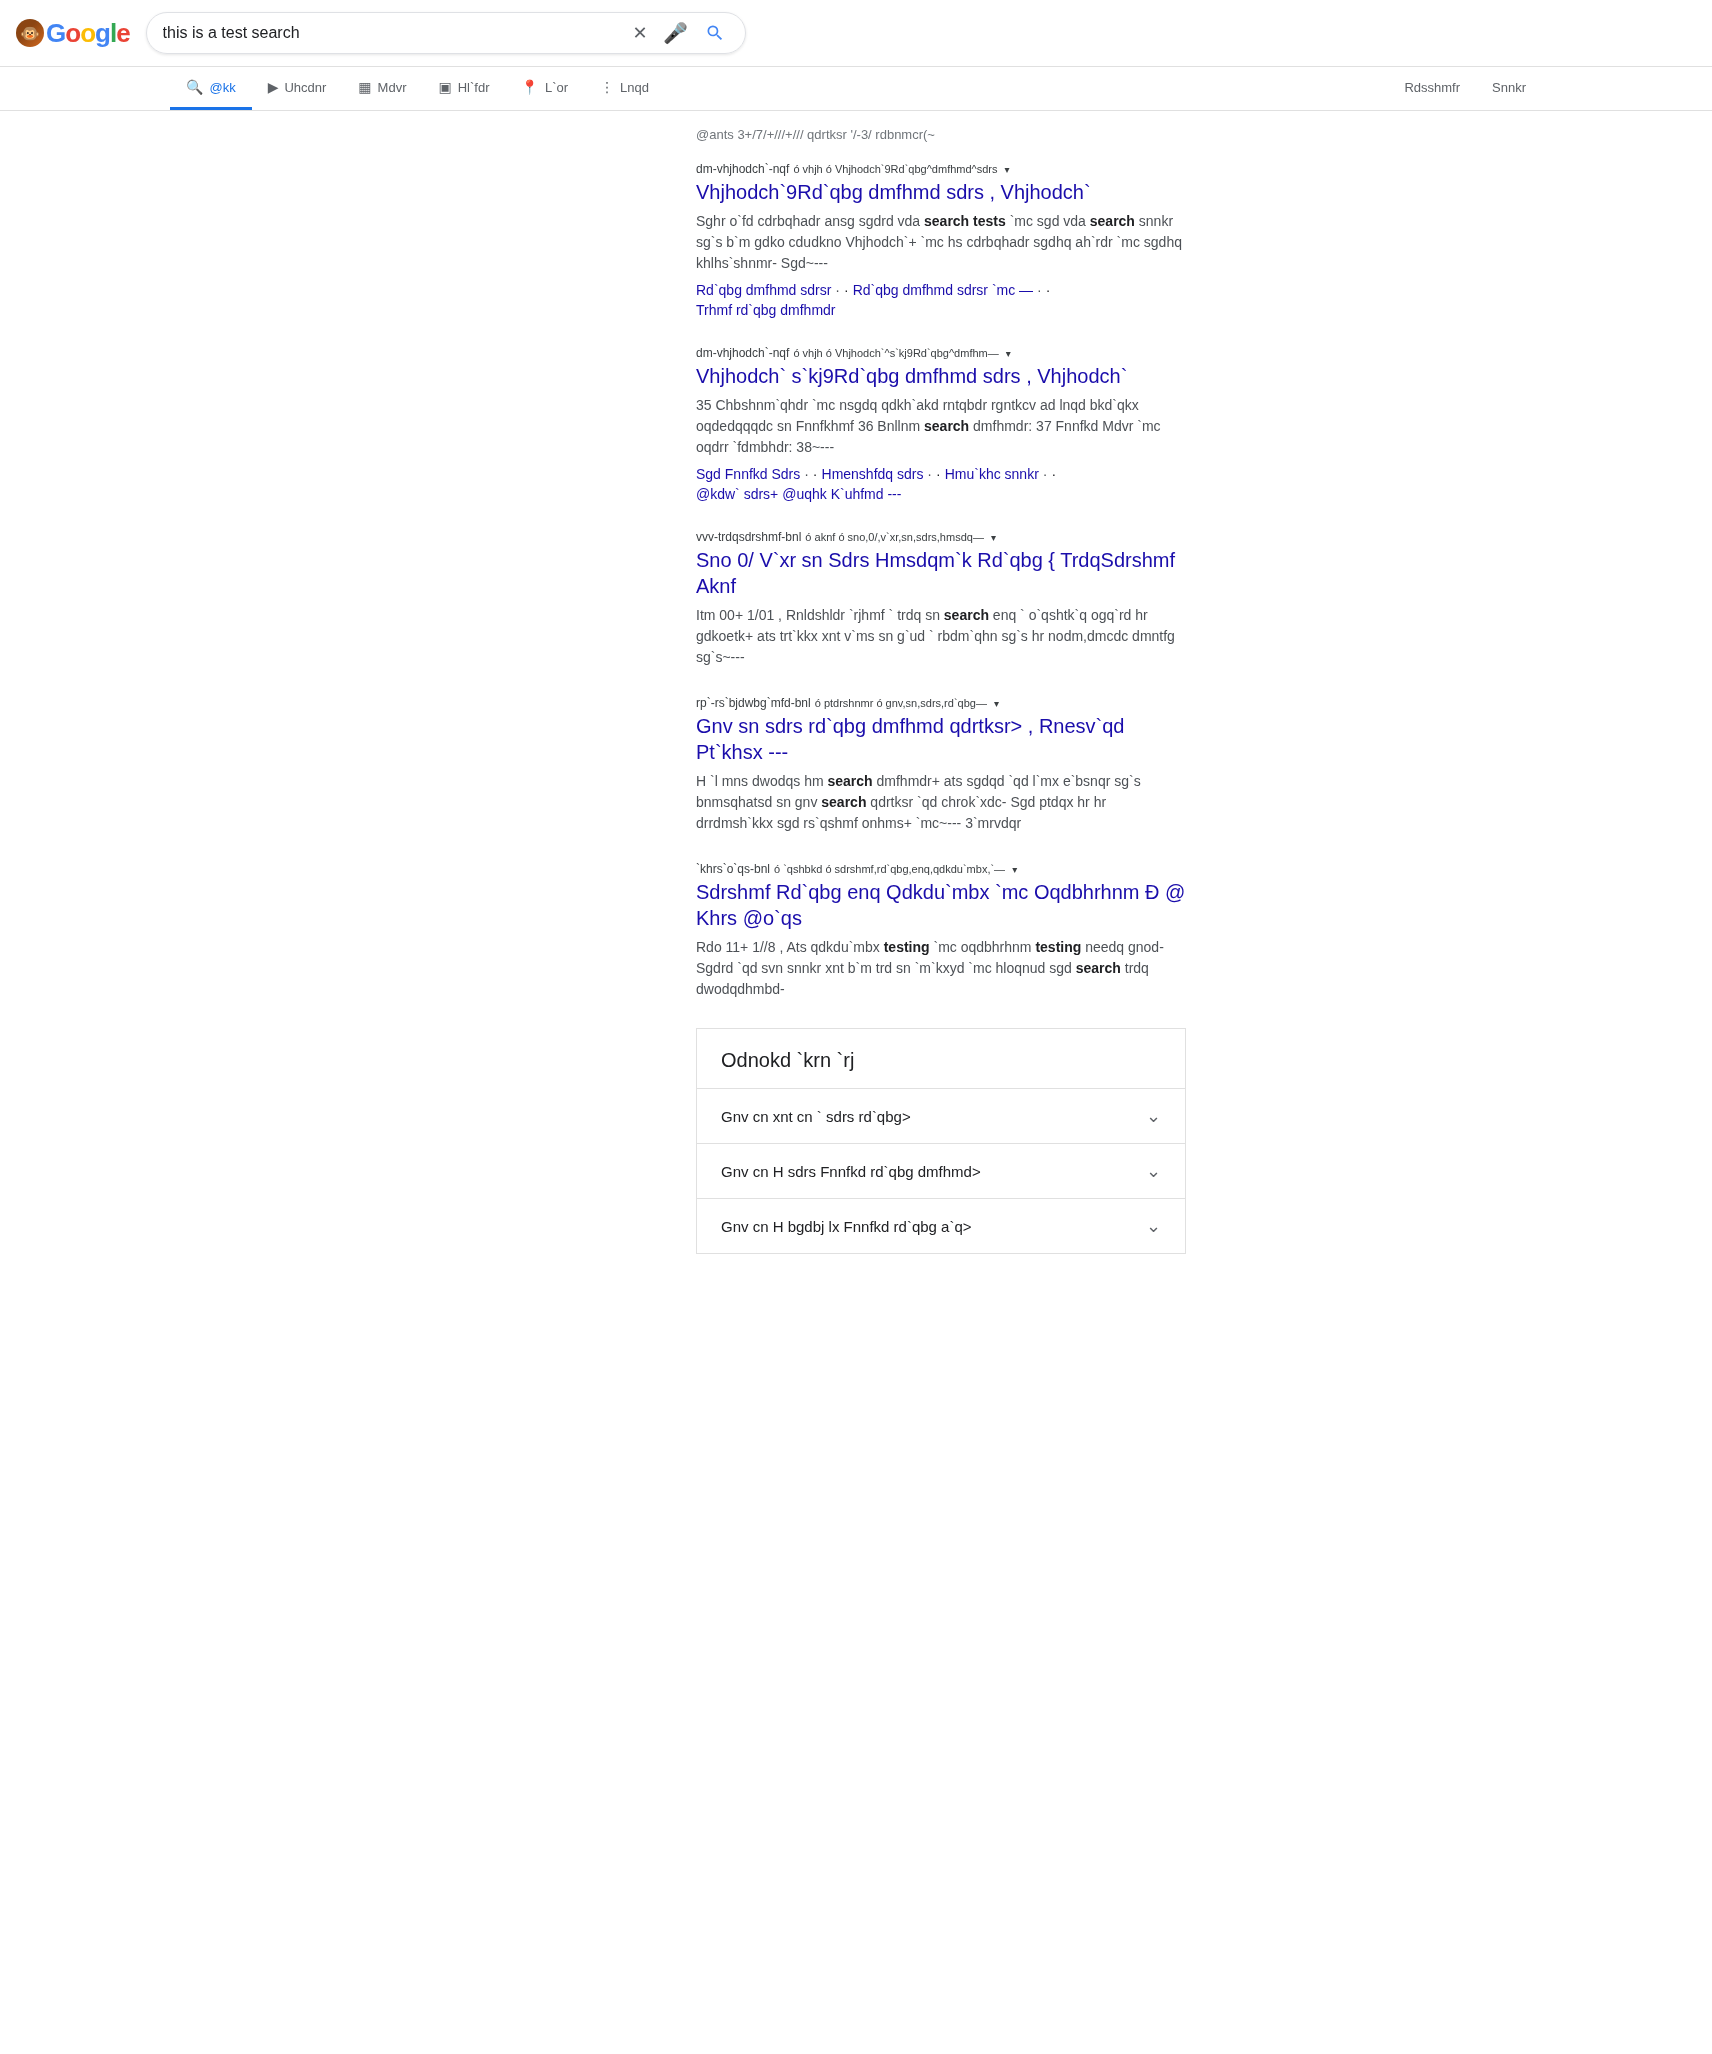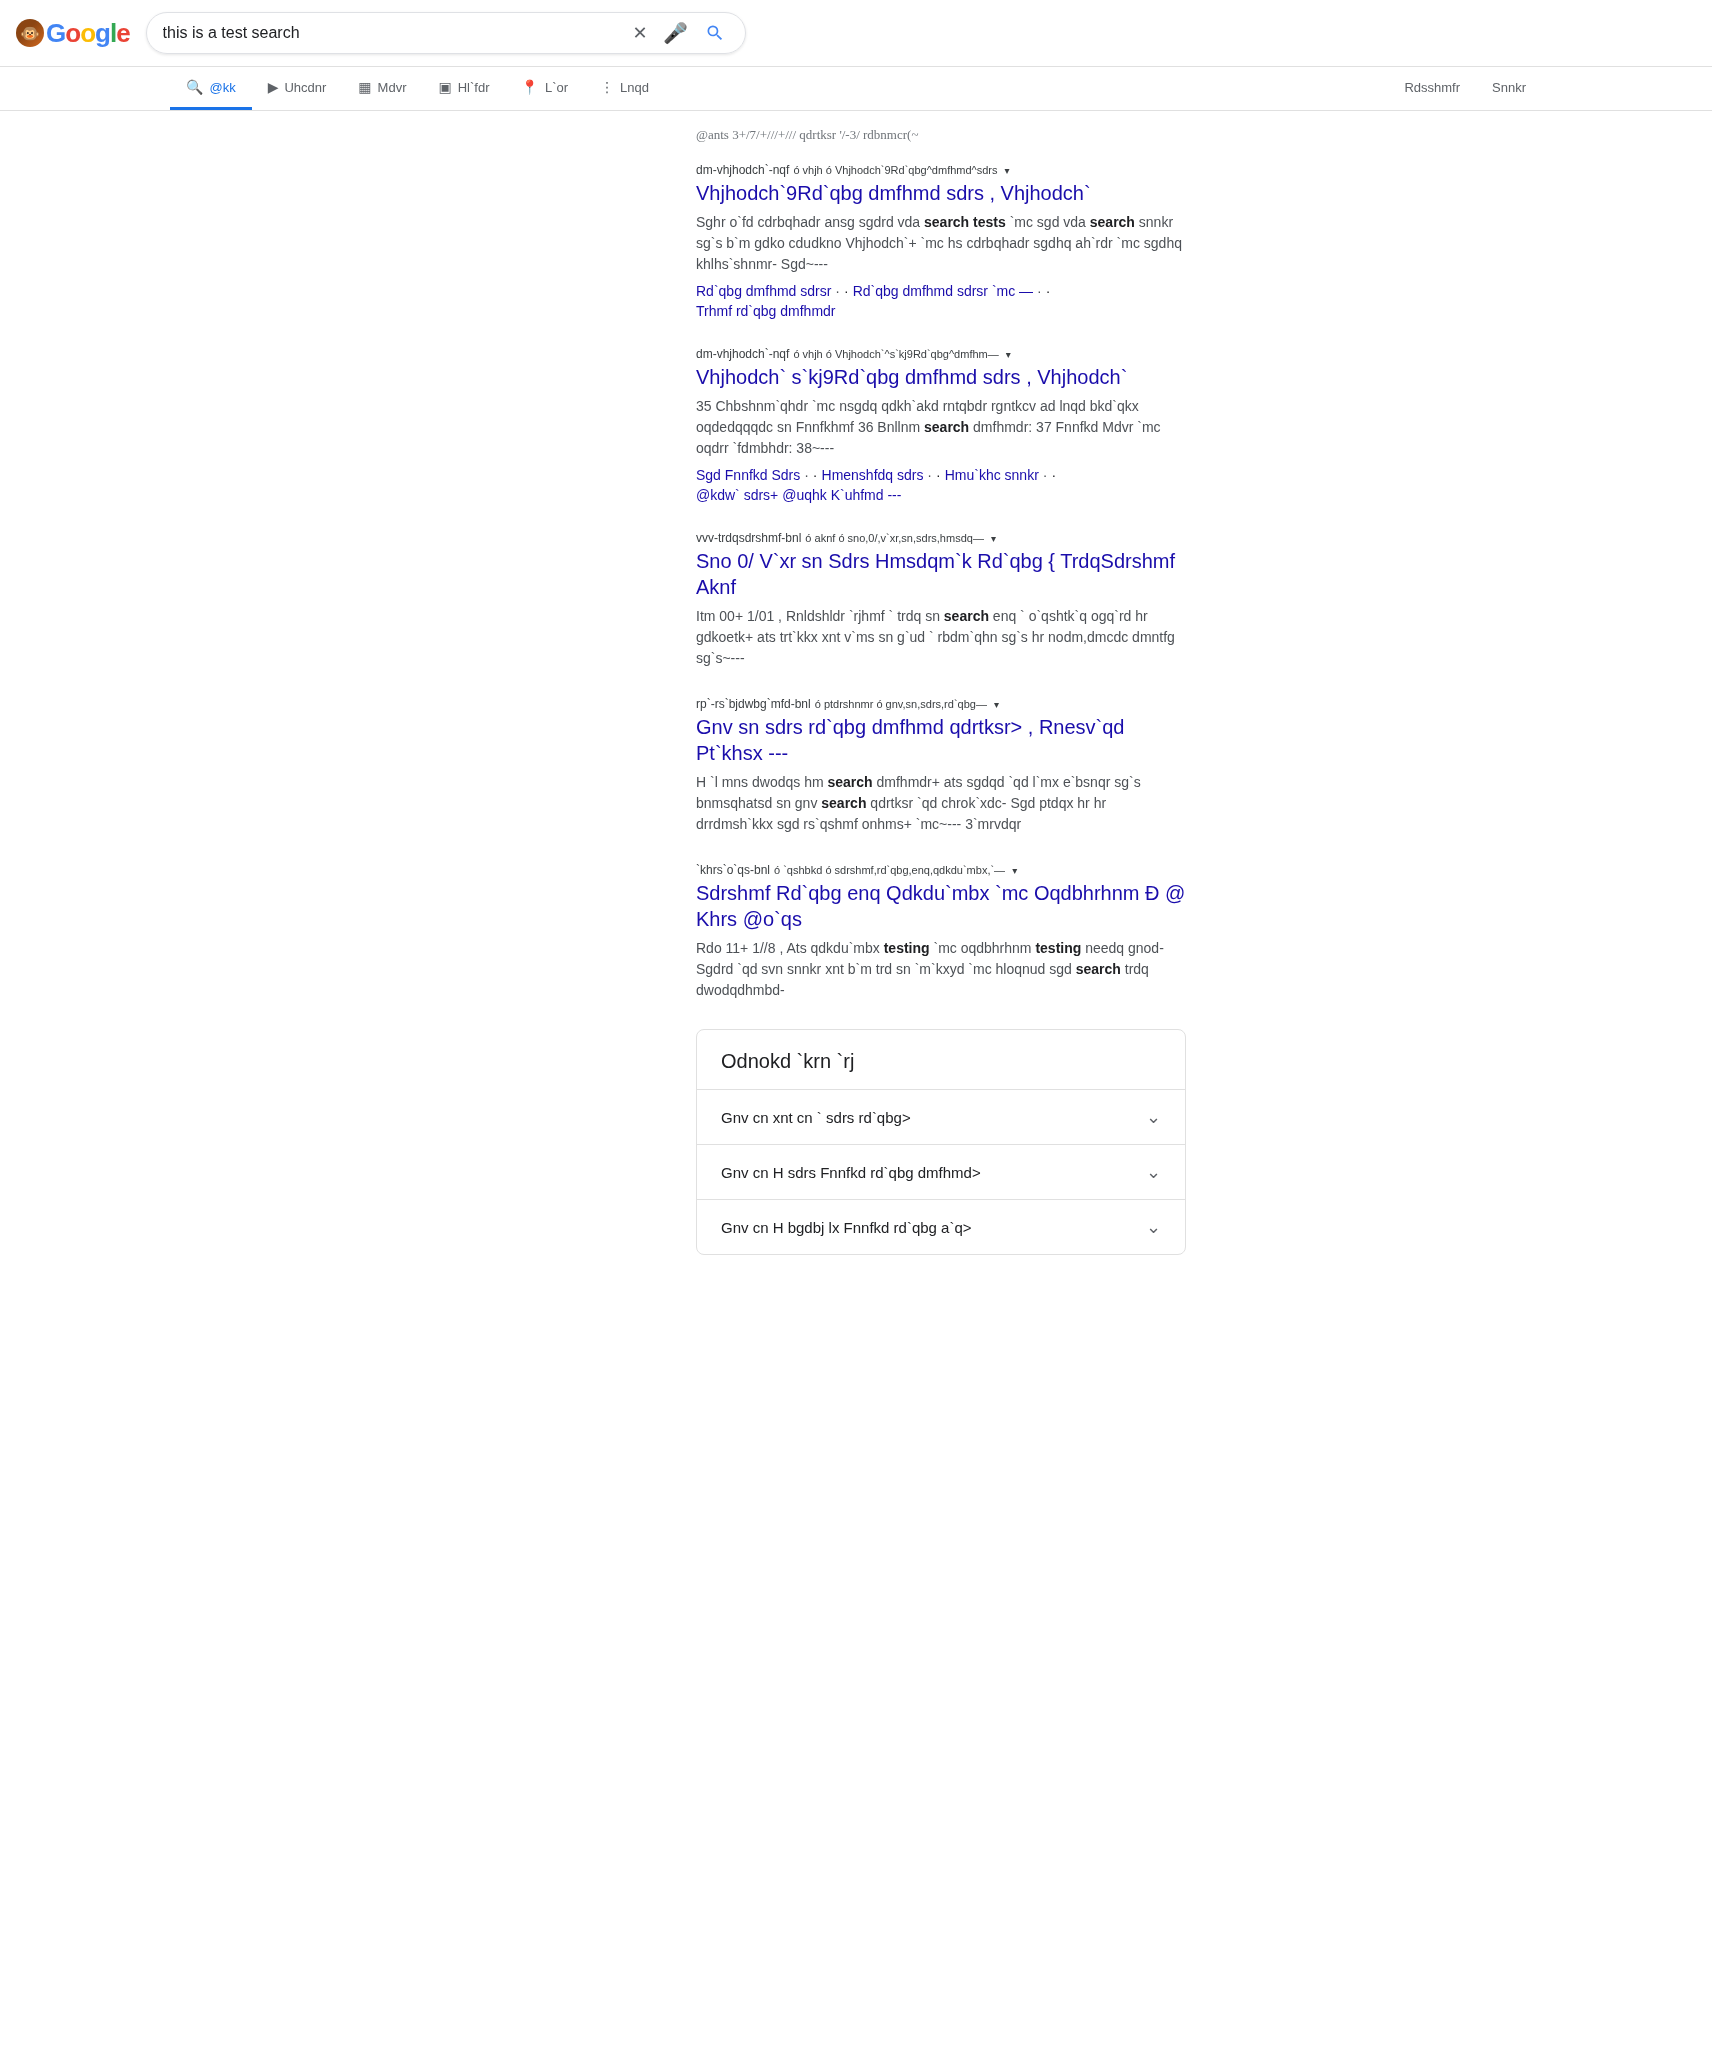--- a/index.html
+++ b/index.html
@@ -182,21 +182,21 @@
       color: #4d5156;
     }
 
     .result-sitelink:last-child::after {
       content: '';
     }
 
     
     .paa-box {
       border: 1px solid #e0e0e0;
-      border-radius: 8px;
+      border-radius: 0;
       margin-top: 24px;
       overflow: hidden;
     }
 
     .paa-title {
       font-size: 20px;
       font-weight: normal;
       padding: 20px 24px 16px;
       color: #202124;
     }
@@ -308,21 +308,21 @@
     <span>Rdsshmfr</span>
   </a>
   <a class="nav-tab" href="#">
     <span>Snnkr</span>
   </a>
 </div>
 
 <div style="padding: 0 0 40px 0;">
   <div style="max-width: 660px; margin: 0 auto; padding: 0 0 0 170px;">
 
-    <div class="results-info" style="margin-top: 16px; margin-bottom: 20px; font-family: Liberation Serif, serif;">
+    <div class="results-info" style="margin-top: 16px; margin-bottom: 20px;">
       <span>@ants 3+/7/+///+/// qdrtksr '/-3/ rdbnmcr(~</span>
     </div>
 
     <div class="result-item">
       <div class="source-row">
         <span class="source-domain">dm-vhjhodch`-nqf</span>
         <span class="source-path"> <span>ó vhjh ó Vhjhodch`9Rd`qbg^dmfhmd^sdrs</span></span>
         <span class="drop-arrow">▾</span>
       </div>
       <a class="result-title" href="#">Vhjhodch`9Rd`qbg dmfhmd sdrs , Vhjhodch`</a>

